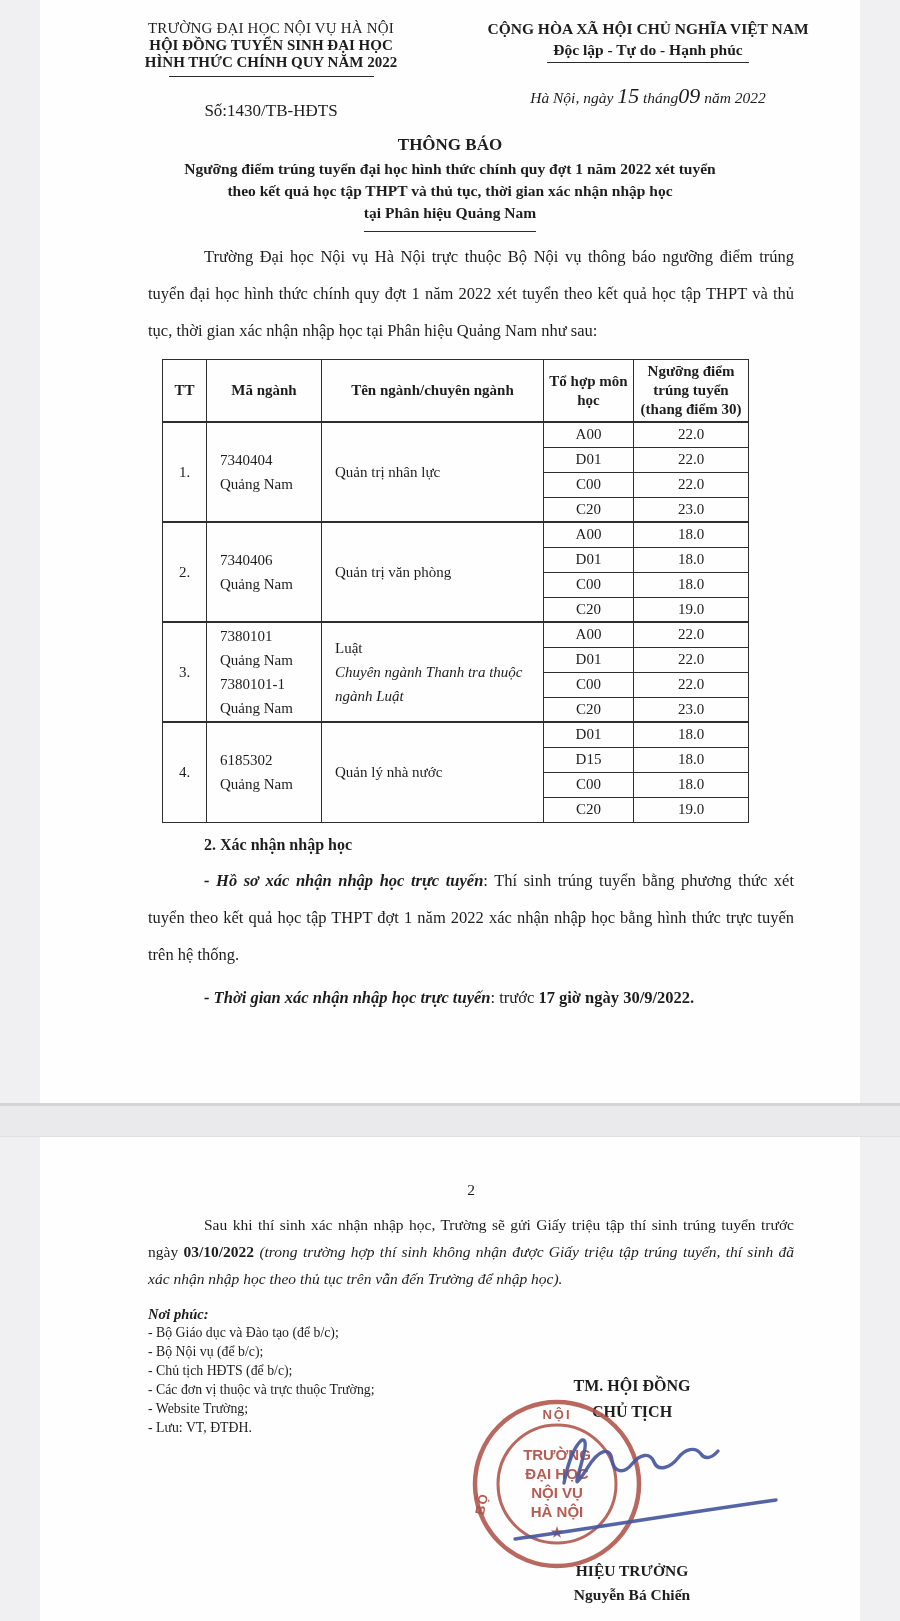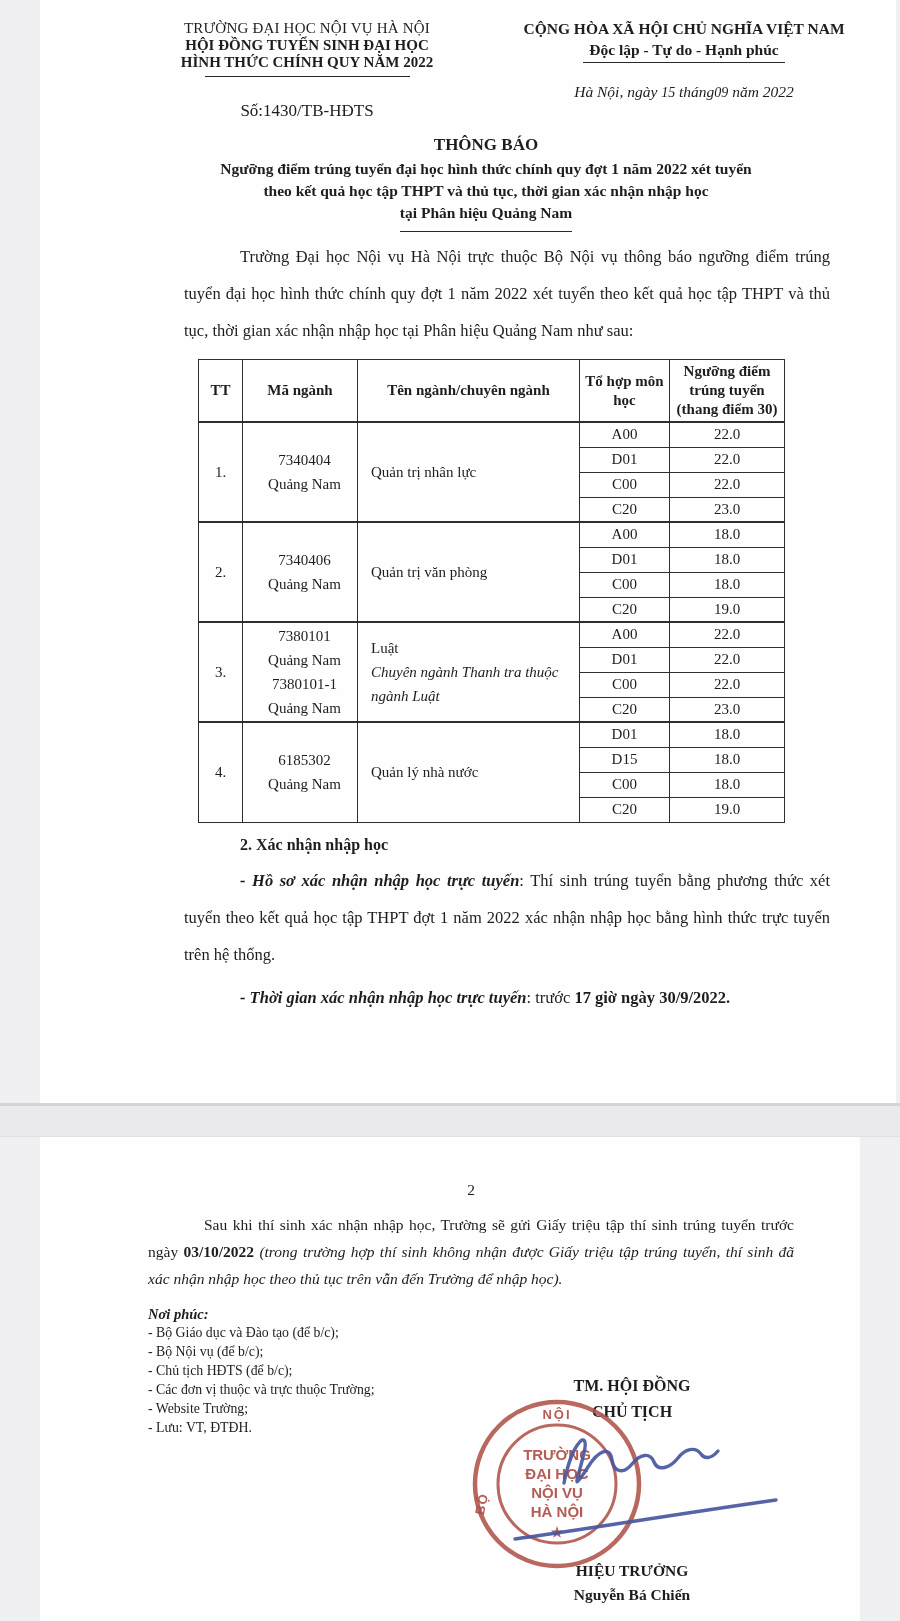--- a/index.html
+++ b/index.html
@@ -6,59 +6,59 @@
   body{
     width:900px;height:1621px;overflow:hidden;
     background:#f0f0f2;
     font-family:"Liberation Serif","DejaVu Serif",serif;
     color:#1d1d1d;
     -webkit-font-smoothing:antialiased;
   }
   .page{
     width:820px;margin-left:40px;background:#fefefe;position:relative;overflow:hidden;
   }
-  #page-1{height:1103px;padding-left:36px;}
+  #page-1{height:1103px;}
   #page-2{height:484px;}
   .page-gap{
     width:900px;height:34px;background:#eaeaec;
     border-top:3px solid #d4d4d7;border-bottom:1px solid #e0e0e3;
     box-sizing:border-box;
   }
   
   .head{display:flex;padding:20px 28px 0 56px;}
   .head-left{width:350px;text-align:center;}
   .head-left .l1{font-size:15px;letter-spacing:.2px;}
   .head-left .l2,.head-left .l3{font-size:15px;font-weight:bold;}
   .head-rule{width:205px;border-top:1.6px solid #2a2a2a;margin:5px auto 0;}
   .so-line{font-size:17px;margin-top:24px;}
   .head-right{flex:1;text-align:center;padding-left:18px;}
   .head-right .r1{font-size:15.5px;font-weight:bold;}
   .motto{display:inline-block;font-size:15.5px;font-weight:bold;margin-top:3px;
          border-bottom:1.6px solid #2a2a2a;padding:0 6px 3px;}
   .date-line{font-style:italic;font-size:15.5px;margin-top:20px;}
-  .date-line .num{font-size:14px;}
+  .date-line .num{font-size:22px;}
   
   .doc-title{text-align:center;font-weight:bold;font-size:17px;margin-top:14px;}
   .doc-subtitle{text-align:center;font-weight:bold;font-size:15.5px;line-height:22px;margin-top:3px;}
   .title-rule{width:172px;border-top:1.8px solid #2a2a2a;margin:7px auto 0;}
   
   .content{padding:0 66px 0 108px;}
   .para{font-size:16.5px;line-height:37px;text-align:justify;text-indent:56px;margin:6px 0 0;}
   .sec-head{font-size:16px;font-weight:bold;line-height:23px;text-align:justify;text-indent:56px;margin:10px 0 0;}
   .bi{font-weight:bold;font-style:italic;}
   .b{font-weight:bold;}
   .it{font-style:italic;}
   
   table.scores{border-collapse:collapse;margin:10px 0 0 14px;table-layout:fixed;width:586px;
                font-size:15px;}
   .scores th,.scores td{border:1.4px solid #2e2e2e;padding:0 4px;box-sizing:border-box;}
   .scores th{font-weight:bold;text-align:center;height:56px;line-height:19px;border-bottom-width:2px;padding:2px;}
   .scores td{height:25px;text-align:center;}
   .scores td.code,.scores td.tname{text-align:left;padding-left:13px;line-height:24px;}
-  .scores td.code{white-space:pre-line;text-align:center;}
+  .scores td.code{white-space:pre-line;}
   .scores tr.gstart td{border-top-width:2.2px;}
   .scores .tname .sub{display:block;font-style:italic;}
   col.c-tt{width:44px;}col.c-ma{width:115px;}col.c-ten{width:222px;}col.c-th{width:90px;}col.c-ng{width:115px;}
   
   .pageno{text-align:center;font-size:15.5px;padding-top:44px;}
   .para2{font-size:15.5px;line-height:27px;text-align:justify;text-indent:56px;margin:12px 0 0;}
   .time-line{font-size:15.5px;line-height:27px;text-indent:56px;margin:3px 0 0;}
   .noi-nhan{margin-top:14px;width:400px;}
   .noi-nhan .nn-title{font-size:14.5px;}
   .noi-nhan .nn-item{font-size:13.8px;line-height:19px;}

